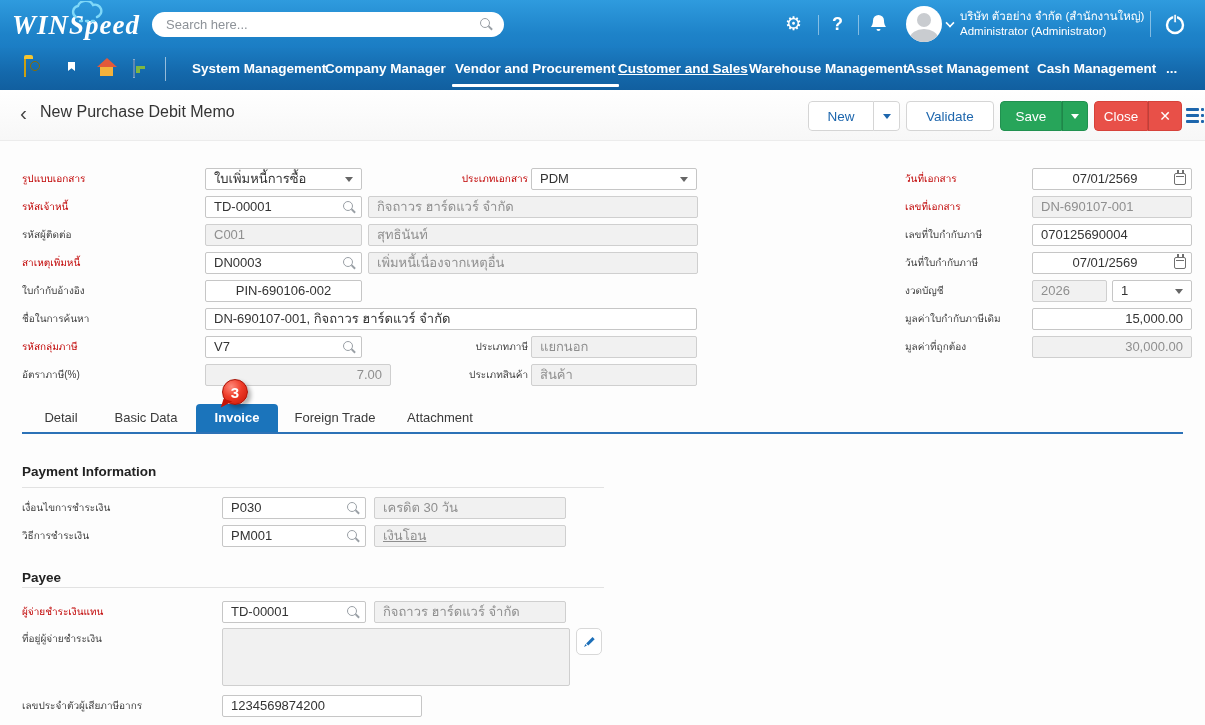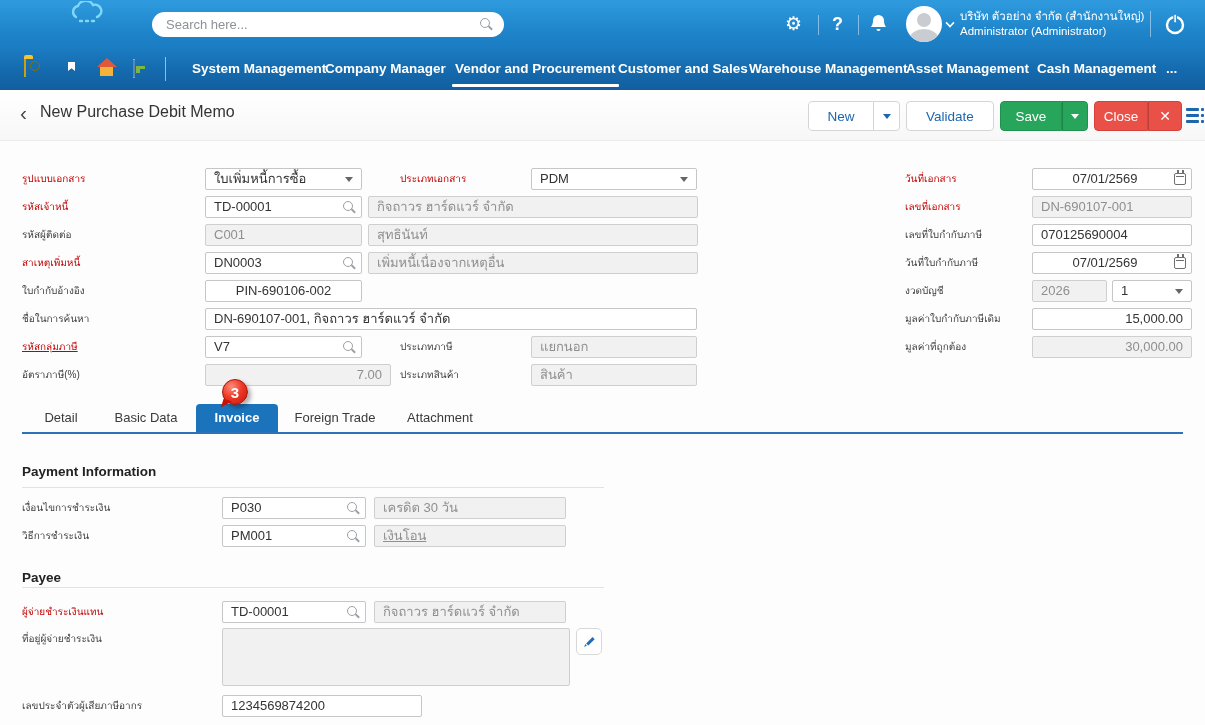--- a/index.html
+++ b/index.html
@@ -80,21 +80,21 @@
     border-right:4px solid transparent; border-top:5px solid currentColor; }
   .btn-green { background:#27a55a; color:#fff; border:1px solid #219150; }
   .btn-red { background:#e85048; color:#fff; border:1px solid #d6423a; }
   .menu-lines { position:relative; width:20px; height:18px; margin:6px 0 0 4px; cursor:pointer; }
   .menu-lines i { position:absolute; left:0; width:13px; height:2.5px; background:#1d66ad; border-radius:1px; }
   .menu-lines i::after { content:""; position:absolute; right:-5px; top:0; width:3px; height:2.5px; background:#1d66ad; border-radius:1px; }
 
   
   .flabel { position:absolute; height:22px; line-height:22px; font-size:10px; color:#3c3c3c; white-space:nowrap; }
   .req { color:#c00000; }
-  .rlab { }
+  .rlab { text-align:right; }
   .fld { position:absolute; height:22px; background:#fff; border:1px solid #c6c6c6; border-radius:2px;
     font-size:13px; color:#333; line-height:20px; padding:0 8px; white-space:nowrap; overflow:hidden; }
   .dis { background:#f1f1f1; color:#8f8f8f; border-color:#cfcfcf; }
   .ctr { text-align:center; } .rt { text-align:right; }
   .fld .mag { position:absolute; right:5px; top:4px; }
   .fld .caret-down { position:absolute; right:8px; top:8px; color:#666; }
   .cal-ic { position:absolute; right:5px; top:4px; width:12px; height:12px; border:1.4px solid #6f6f6f; border-radius:2px; }
   .cal-ic::before { content:""; position:absolute; left:1px; top:2px; right:1px; height:1.4px; background:#6f6f6f; }
   .cal-ic::after { content:""; position:absolute; left:2px; top:-4px; width:2px; height:3px; background:#6f6f6f; box-shadow:5px 0 0 #6f6f6f; }
 
@@ -122,20 +122,21 @@
   .pencil { width:12px; height:12px; position:relative; transform:rotate(45deg); }
   .pencil::before { content:""; position:absolute; left:4.5px; top:0; width:3.5px; height:9px; background:#1d6fb8; }
   .pencil::after { content:""; position:absolute; left:4.5px; top:9.5px;
     border-left:1.8px solid transparent; border-right:1.8px solid transparent; border-top:3px solid #1d6fb8; }
   .bellsvg, .pwrsvg { position:absolute; }
 </style>
 </head>
 <body>
 
 <div class="topbar">
+  <div class="logo">WINSpeed</div>
   <svg class="cloud" width="42" height="22" viewBox="0 0 42 22">
     <path d="M10 16 a6 6 0 0 1 2-11 a8 7 0 0 1 15-1 a6 6 0 0 1 4 12" fill="none" stroke="#7fd8f8" stroke-width="2.4" stroke-linecap="round"></path>
     <path d="M14 20 h2 M20 20 h2 M26 20 h2" stroke="#7fd8f8" stroke-width="2.4" stroke-linecap="round"></path>
   </svg>
   <input class="searchbox" placeholder="Search here..." style="">
   <span class="search-mag mag"></span>
 
   <span class="hicon" style="left:785px; top:13px;">⚙</span>
   <span class="hsep" style="left:818px;"></span>
   <span class="hicon" style="left:832px; top:13px; font-weight:bold; font-size:18px;">?</span>
@@ -163,21 +164,21 @@
 
 <div class="navbar">
   <span class="qicon i-folder" style="left:24px;"></span>
   <span class="qicon i-bm" style="left:60px; top:10px;"></span>
   <span class="qicon i-home" style="left:95px; top:11px;"></span>
   <span class="qicon i-cal" style="left:131px; top:12px;"></span>
   <span class="nav-sep"></span>
   <span class="nav-item" style="left:192px;">System Management</span>
   <span class="nav-item" style="left:325px;">Company Manager</span>
   <span class="nav-item active" style="left:455px;">Vendor and Procurement</span>
-  <span class="nav-item" style="left:618px;">Customer and Sales</span>
+  <span class="nav-item" style="left:618px;text-decoration:underline;">Customer and Sales</span>
   <span class="nav-item" style="left:749px;">Warehouse Management</span>
   <span class="nav-item" style="left:906px;">Asset Management</span>
   <span class="nav-item" style="left:1037px;">Cash Management</span>
   <span class="nav-item" style="left:1166px;">...</span>
 </div>
 
 <div class="titlebar">
   <span class="back">‹</span>
   <span class="page-title">New Purchase Debit Memo</span>
   <div class="btnrow">
@@ -276,21 +277,21 @@
 
 <span class="flabel" style="left:22px; top:308px;">ชื่อในการค้นหา</span>
 <div class="fld" style="left:205px; top:308px; width:492px;">
   <span>DN-690107-001, กิจถาวร ฮาร์ดแวร์ จำกัด</span>
 </div>
 <span class="flabel" style="left:905px; top:308px;">มูลค่าใบกำกับภาษีเดิม</span>
 <div class="fld rt" style="left:1032px; top:308px; width:160px;">
   <span>15,000.00</span>
 </div>
 
-<span class="flabel req" style="left:22px; top:336px;text-decoration:underline;">รหัสกลุ่มภาษี</span>
+<span class="flabel req" style="left:22px; top:336px;">รหัสกลุ่มภาษี</span>
 <div class="fld" style="left:205px; top:336px; width:157px;">
   <span>V7</span>
   <span class="mag"></span>
 </div>
 <span class="flabel rlab" style="left:400px; top:336px; width:128px;">ประเภทภาษี</span>
 <div class="fld dis" style="left:531px; top:336px; width:166px;">
   <span>แยกนอก</span>
 </div>
 <span class="flabel" style="left:905px; top:336px;">มูลค่าที่ถูกต้อง</span>
 <div class="fld dis rt" style="left:1032px; top:336px; width:160px;">

